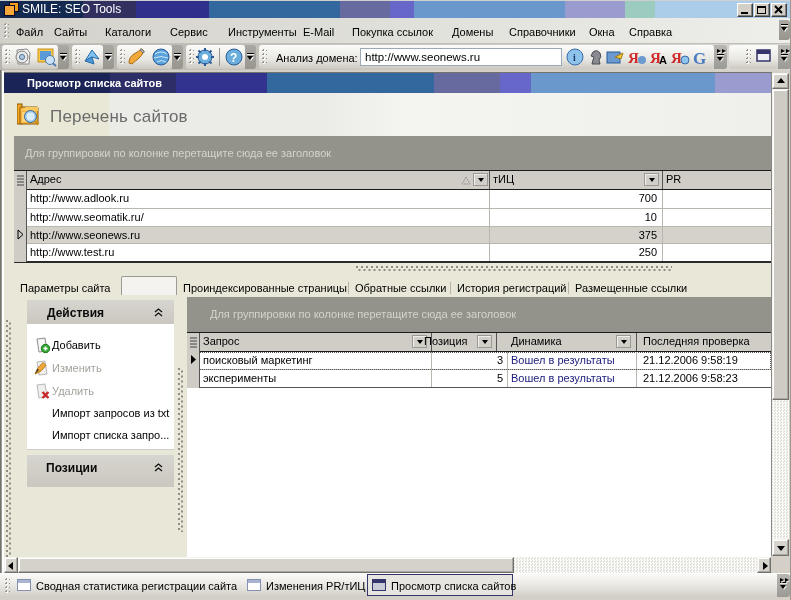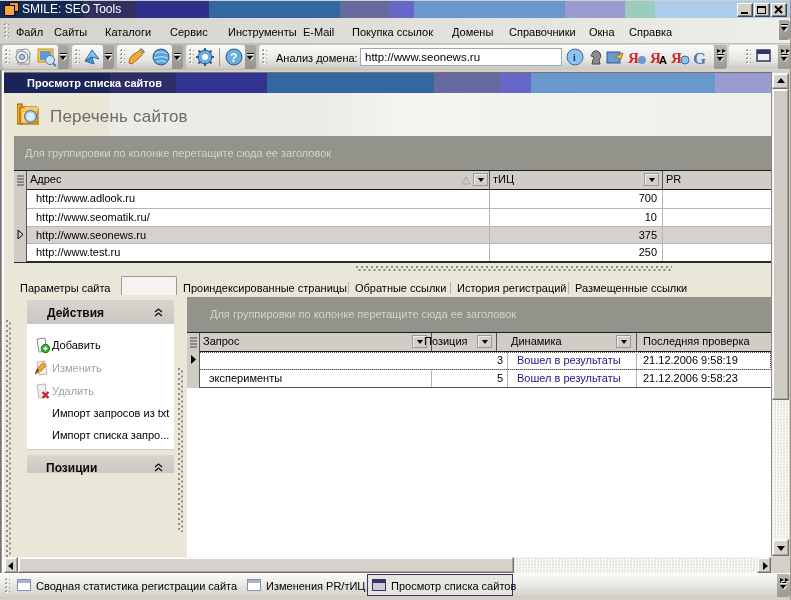--- a/index.html
+++ b/index.html
@@ -24,21 +24,21 @@
 background:linear-gradient(to right,#1b2456 0,#1b2456 106px,#2d2d68 106px,#2d2d68 172px,#32328f 172px,#32328f 263px,#33689e 263px,#33689e 430px,#666a9e 430px,#666a9e 496px,#6667c8 496px,#6667c8 527px,#6a97cc 527px,#6a97cc 711px,#9a9ccf 711px,#9a9ccf 767px)}
 #caption .txt{position:absolute;left:23px;top:4px;font-weight:bold;color:#fff}
 #pghead{left:0;top:21px;width:767px;height:43px;background:linear-gradient(to right,#e9e7d5 0,#e9e7d5 104px,#ebebe7 106px,#ebebe7 320px,#f4f4f1 400px,#efefeb 767px)}
 #pghead .big{position:absolute;left:46px;top:14px;font-size:17px;color:#6b6b6b;letter-spacing:.2px}
 .groupbar{position:absolute;background:#94938b;color:#d5d4cb}
 .groupbar span{position:absolute;top:11px}
 .gridhead{position:absolute;background:#d0cdc6;border-top:1px solid #1c1c1c;border-bottom:1px solid #1c1c1c}
 .hcell{position:absolute;top:0;height:100%;border-right:1px solid #555;padding:2px 0 0 3px;color:#000}
 .indcol{position:absolute;background:#cfccc5;border-right:1px solid #555}
 .row{position:absolute;background:#fff;border-bottom:1px solid #b9b6af}
-.rcell{position:absolute;top:0;height:100%;border-right:1px solid #b9b6af;padding:2px 0 0 9px;white-space:nowrap;overflow:hidden}
+.rcell{position:absolute;top:0;height:100%;border-right:1px solid #b9b6af;padding:2px 0 0 3px;white-space:nowrap;overflow:hidden}
 .fbtn{position:absolute;top:2px;width:15px;height:13px;background:#d2cfc8;border:1px solid #9b9993;box-shadow:inset 1px 1px 0 #f0efeb}
 .fbtn:after{content:"";position:absolute;left:4px;top:4px;border:3px solid transparent;border-top:4px solid #000}
 #tabs{left:0;top:191px;width:767px;height:32px;background:#e9e7d8}
 .tab{position:absolute;top:19px;color:#000}
 #activetab{position:absolute;left:117px;top:13px;width:56px;height:19px;background:#f4f3ef;border:1px solid #9c9a94;border-bottom:none;border-radius:2px 2px 0 0;text-align:center;padding-top:22px}
 .tabsep{position:absolute;top:19px;width:1px;height:12px;background:#b5b3aa}
 .sbox-h{position:absolute;height:19px;background:linear-gradient(#d7d5cf,#cac7c0);font-weight:bold;color:#0a0a0a;font-size:12px}
 .sbox-b{position:absolute;background:#fff;border-bottom:1px solid #cfcdc7}
 .sitem{position:absolute;white-space:nowrap}
 .gray{color:#a3a39d}
@@ -299,21 +299,21 @@
           </svg>
       <span class="sitem gray" style="left:25px;top:38px">Изменить</span>
       <svg class="abs" style="left:6px;top:58px" width="18" height="18">
             <path d="M4 3 L12 2 L14 15 L6 16 Z" fill="#efefed" stroke="#b8b8b8"></path>
             <path d="M9.5 10 L15.5 16 M15.5 10 L9.5 16" stroke="#c82828" stroke-width="2.4"></path>
           </svg>
       <span class="sitem gray" style="left:25px;top:61px">Удалить</span>
       <span class="sitem" style="left:25px;top:83px">Импорт запросов из txt</span>
       <span class="sitem" style="left:25px;top:105px">Импорт списка запро...</span>
     </div>
-    <div class="sbox-h" style="left:23px;top:160px;width:147px;height:18px;padding-top:2px">
+    <div class="sbox-h" style="left:23px;top:160px;width:147px;height:32px;padding-top:2px">
           <span style="position:absolute;left:19px;top:6px">Позиции</span>
           <svg style="position:absolute;right:10px;top:7px" width="11" height="11">
             <path d="M2 5 L5.5 2 L9 5 M2 9 L5.5 6 L9 9" fill="none" stroke="#111" stroke-width="1.3"></path>
           </svg>
         </div>
     <div class="groupbar" style="left:183px;top:2px;width:584px;height:35px">
           <span style="left:23px">Для группировки по колонке перетащите сюда ее заголовок</span>
         </div>
     <div class="gridhead" style="left:183px;top:37px;width:584px;height:20px">
       <div class="indcol" style="left:0;top:0;width:13px;height:18px">
@@ -328,20 +328,21 @@
       </div>
       <div class="hcell" style="left:13px;width:232px">Запрос<div class="fbtn" style="left:212px"></div></div>
       <div class="hcell" style="left:234px;width:76px">Позиция<div class="fbtn" style="left:56px"></div></div>
       <div class="hcell" style="left:321px;width:129px">Динамика<div class="fbtn" style="left:108px"></div></div>
       <div class="hcell" style="left:450px;width:134px;border-right:none;padding-left:6px">Последняя проверка</div>
     </div>
     <div class="row" style="left:183px;top:57px;width:584px;height:18px;outline:1px dotted #555;outline-offset:-1px">
       <div class="indcol" style="left:0;top:-1px;width:13px;height:19px"><svg width="13" height="18">
               <path d="M4 4 L9 8.5 L4 13 Z" fill="#000"></path>
             </svg></div>
+      <div class="rcell" style="left:13px;width:232px">поисковый маркетинг</div>
       <div class="rcell" style="left:245px;width:76px;text-align:right;padding-right:4px">3</div>
       <div class="rcell" style="left:321px;width:129px;color:#20207e">Вошел в результаты</div>
       <div class="rcell" style="left:450px;width:134px;border-right:none;padding-left:6px">21.12.2006 9:58:19</div>
     </div>
     <div class="row" style="left:183px;top:75px;width:584px;height:18px;border-bottom:1px solid #555">
       <div class="indcol" style="left:0;top:-1px;width:13px;height:19px"></div>
       <div class="rcell" style="left:13px;width:232px">эксперименты</div>
       <div class="rcell" style="left:245px;width:76px;text-align:right;padding-right:4px">5</div>
       <div class="rcell" style="left:321px;width:129px;color:#20207e">Вошел в результаты</div>
       <div class="rcell" style="left:450px;width:134px;border-right:none;padding-left:6px">21.12.2006 9:58:23</div>

